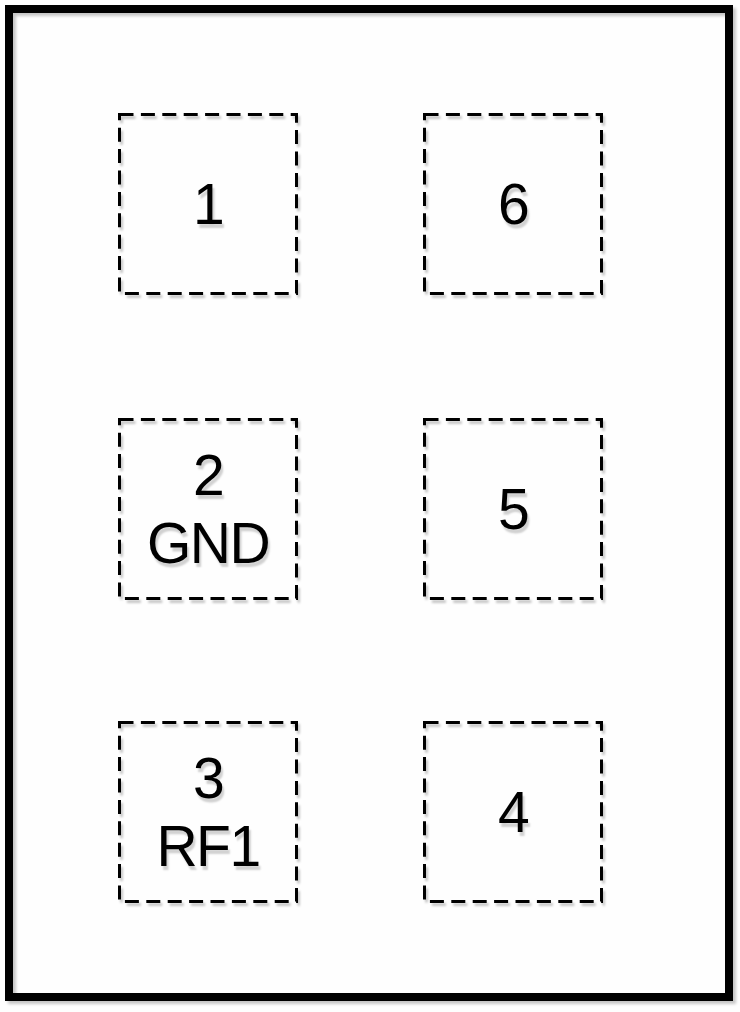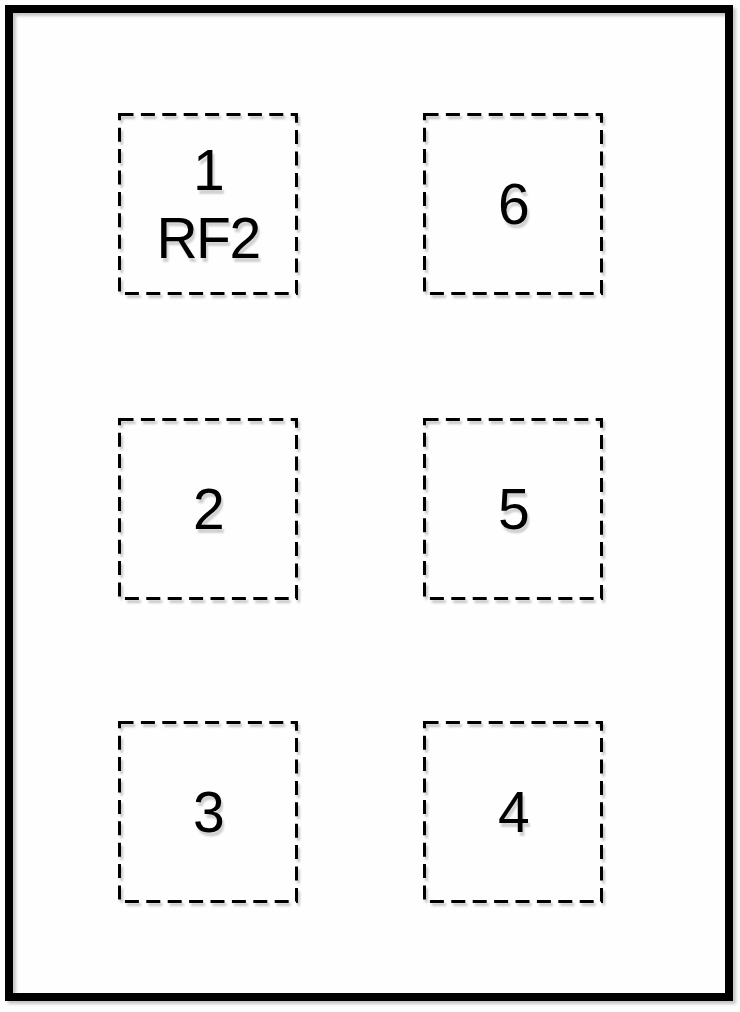--- a/index.html
+++ b/index.html
@@ -73,49 +73,50 @@
 
 <div class="canvas">
 
   <div class="frame"></div>
 
   <div class="pad pos-tl">
     <svg class="pad-border" viewBox="0 0 180 182" aria-hidden="true">
       <rect x="1.5" y="1.5" width="177" height="179"></rect>
     </svg>
     <div class="pad-num">1</div>
-    <div class="pad-label">RF2</div>
   </div>
 
   <div class="pad pos-tr">
     <svg class="pad-border" viewBox="0 0 180 182" aria-hidden="true">
       <rect x="1.5" y="1.5" width="177" height="179"></rect>
     </svg>
     <div class="pad-num">6</div>
   </div>
 
   <div class="pad pos-ml">
     <svg class="pad-border" viewBox="0 0 180 182" aria-hidden="true">
       <rect x="1.5" y="1.5" width="177" height="179"></rect>
     </svg>
     <div class="pad-num">2</div>
+    <div class="pad-label">GND</div>
   </div>
 
   <div class="pad pos-mr">
     <svg class="pad-border" viewBox="0 0 180 182" aria-hidden="true">
       <rect x="1.5" y="1.5" width="177" height="179"></rect>
     </svg>
     <div class="pad-num">5</div>
   </div>
 
   <div class="pad pos-bl">
     <svg class="pad-border" viewBox="0 0 180 182" aria-hidden="true">
       <rect x="1.5" y="1.5" width="177" height="179"></rect>
     </svg>
     <div class="pad-num">3</div>
+    <div class="pad-label">RF1</div>
   </div>
 
   <div class="pad pos-br">
     <svg class="pad-border" viewBox="0 0 180 182" aria-hidden="true">
       <rect x="1.5" y="1.5" width="177" height="179"></rect>
     </svg>
     <div class="pad-num">4</div>
   </div>
 
 </div>

